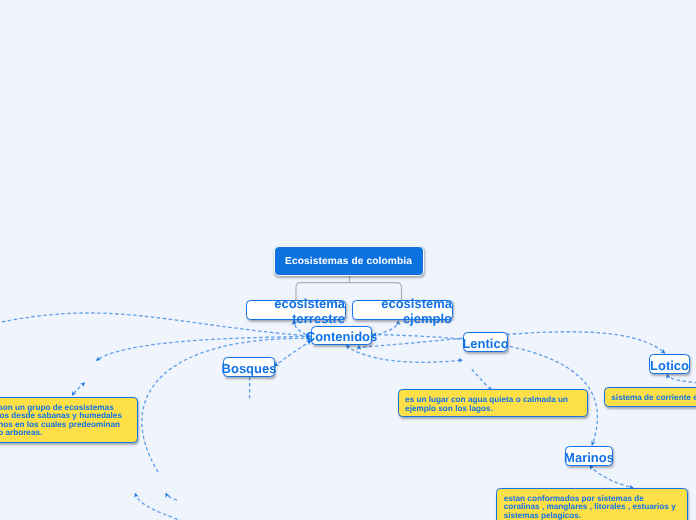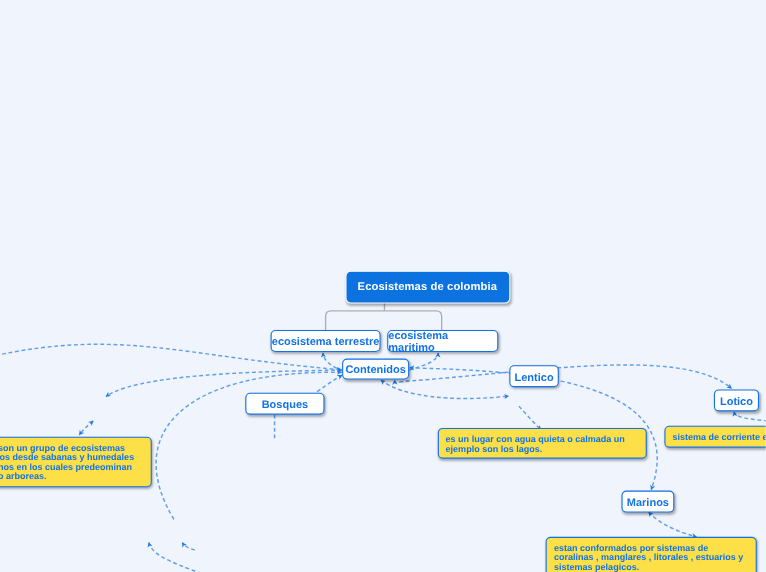--- a/index.html
+++ b/index.html
@@ -5,24 +5,24 @@
 <style>
   html,body{margin:0;padding:0;}
   body{width:696px;height:520px;overflow:hidden;background:#f0f4fd;
        font-family:"Liberation Sans",sans-serif;
        -webkit-font-smoothing:antialiased;text-rendering:geometricPrecision;}
   #stage{position:relative;width:696px;height:520px;}
   svg.links{position:absolute;left:0;top:0;width:696px;height:520px;}
   .node{position:absolute;box-sizing:border-box;display:flex;align-items:center;justify-content:center;}
   .root{background:#0b72e0;border:1.4px solid #ffffff;border-radius:5px;color:#fff;
         font-weight:bold;font-size:10.2px;letter-spacing:.1px;padding-top:1.6px;
-        box-shadow:0.8px 1.4px 2.2px rgba(0,0,0,.3);margin-left:40px;}
+        box-shadow:0.8px 1.4px 2.2px rgba(0,0,0,.3);}
   .topic{background:#fff;border:1.9px solid #1272e8;border-radius:4.5px;color:#1272e8;
-         font-weight:bold;font-size:10px;box-shadow:1px 1.5px 2.2px rgba(0,0,0,.3);
-         padding-top:2px;}
+         font-weight:bold;font-size:13px;box-shadow:1px 1.5px 2.2px rgba(0,0,0,.3);
+         padding-top:2px;text-align:right;}
   .note{background:#fde047;border:1.9px solid #1272e8;border-radius:4.5px;color:#1272e8;
         font-weight:bold;font-size:8.2px;box-shadow:1px 1.5px 2.2px rgba(0,0,0,.3);
         display:block;padding:6px 6.3px;line-height:8.4px;text-align:left;}
 </style>
 </head>
 <body>
 
 <div id="stage">
   <svg class="links" viewBox="0 0 696 520">
     <defs>
@@ -58,28 +58,28 @@
   </svg>
 
   <div class="node root" style="left:273.5px;top:245.5px;width:150px;height:30px;">
     <span>Ecosistemas de colombia</span>
   </div>
 
   <div class="node topic" style="left:246px;top:300px;width:100px;height:20px;">
     <span>ecosistema terrestre</span>
   </div>
   <div class="node topic" style="left:352px;top:300px;width:101px;height:20px;">
-    <span>ecosistema maritimo</span>
+    <span>ecosistema ejemplo</span>
   </div>
 
   <div class="node topic" style="left:311px;top:326px;width:61px;height:19px;">
     <span>Contenidos</span>
   </div>
 
-  <div class="node topic" style="left:223px;top:357px;width:72px;height:20px;">
+  <div class="node topic" style="left:223px;top:357px;width:52px;height:20px;">
     <span>Bosques</span>
   </div>
   <div class="node topic" style="left:463px;top:332px;width:45px;height:20px;">
     <span>Lentico</span>
   </div>
   <div class="node topic" style="left:649px;top:354px;width:41px;height:20px;">
     <span>Lotico</span>
   </div>
   <div class="node topic" style="left:565px;top:446px;width:48px;height:20px;">
     <span>Marinos</span>

